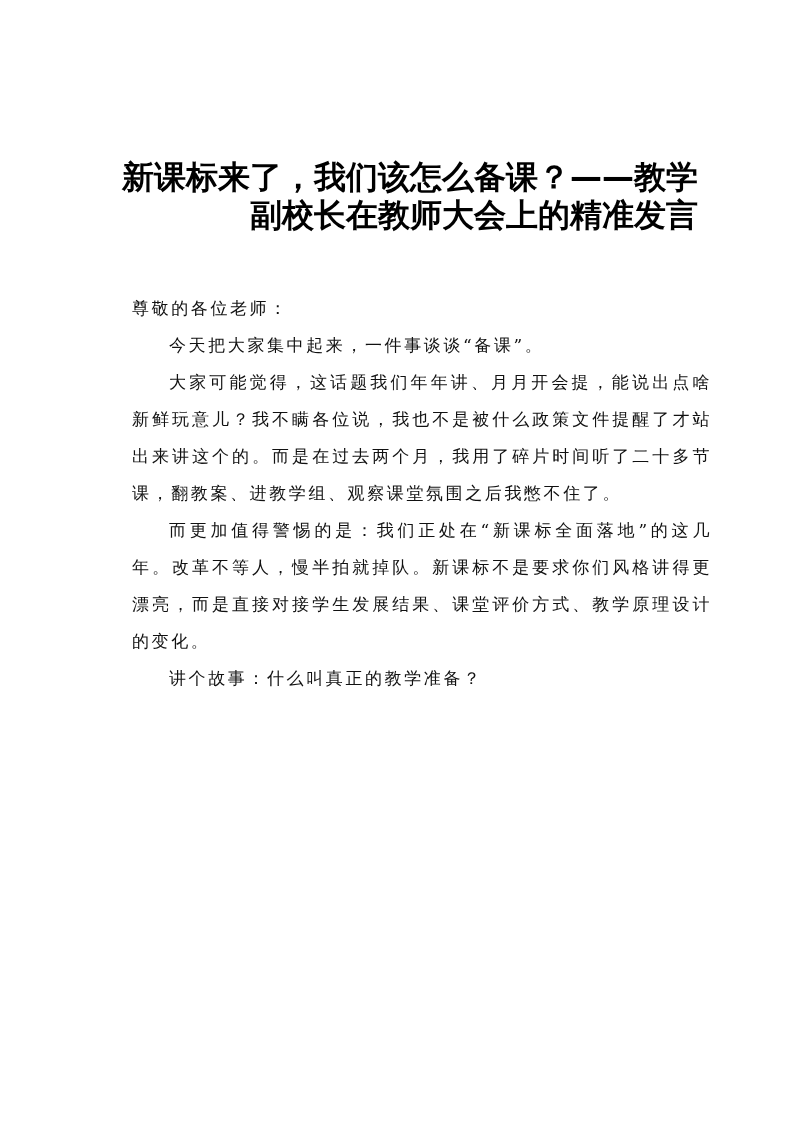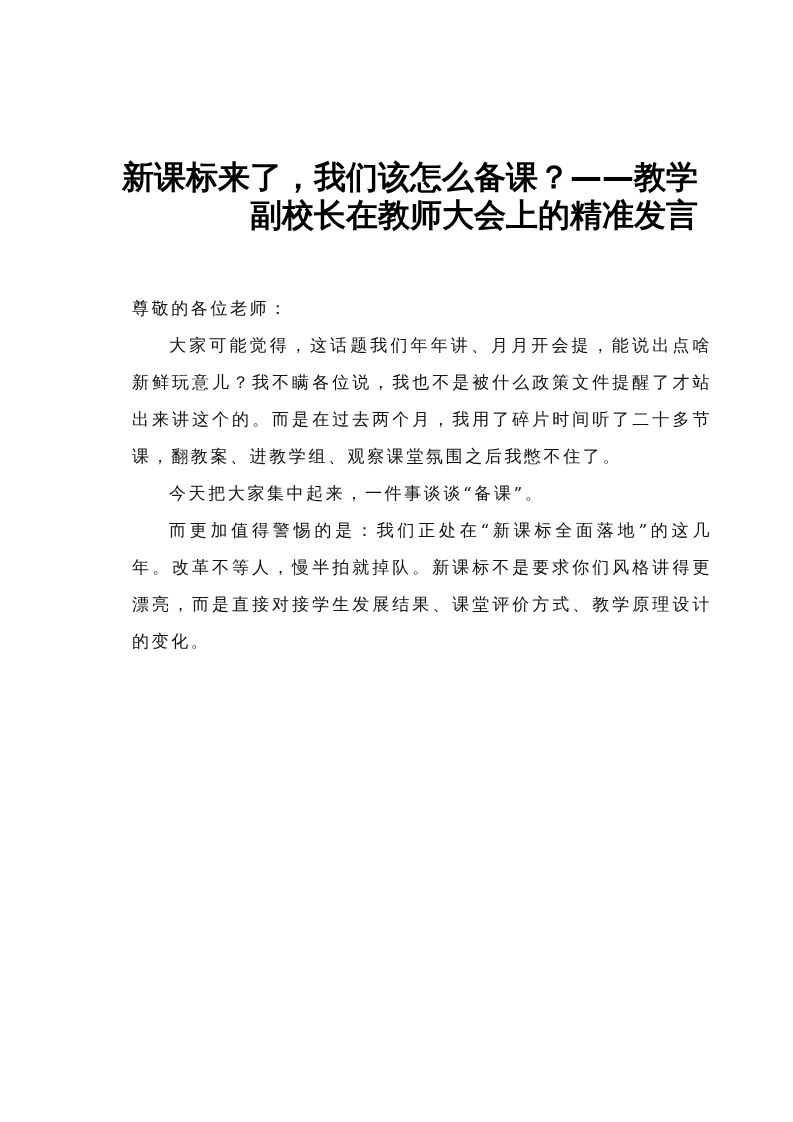--- a/index.html
+++ b/index.html
@@ -22,17 +22,18 @@
   .body p { margin: 0; text-align: justify; text-justify: inter-ideograph; }
   .body p.indent { text-indent: 37px; }
 </style>
 </head>
 <body>
 
 <div class="page">
   <div class="title">新课标来了，我们该怎么备课？——教学副校长在教师大会上的精准发言</div>
   <div class="body">
     <p>尊敬的各位老师：</p>
+    <p class="indent">今天把大家集中起来，一件事谈谈“备课”。</p>
     <p class="indent">大家可能觉得，这话题我们年年讲、月月开会提，能说出点啥新鲜玩意儿？我不瞒各位说，我也不是被什么政策文件提醒了才站出来讲这个的。而是在过去两个月，我用了碎片时间听了二十多节课，翻教案、进教学组、观察课堂氛围之后我憋不住了。</p>
-    <p class="indent">今天把大家集中起来，一件事谈谈“备课”。</p>
     <p class="indent">而更加值得警惕的是：我们正处在“新课标全面落地”的这几年。改革不等人，慢半拍就掉队。新课标不是要求你们风格讲得更漂亮，而是直接对接学生发展结果、课堂评价方式、教学原理设计的变化。</p>
+    <p class="indent">讲个故事：什么叫真正的教学准备？</p>
   </div>
 </div>
 
 </body></html>

